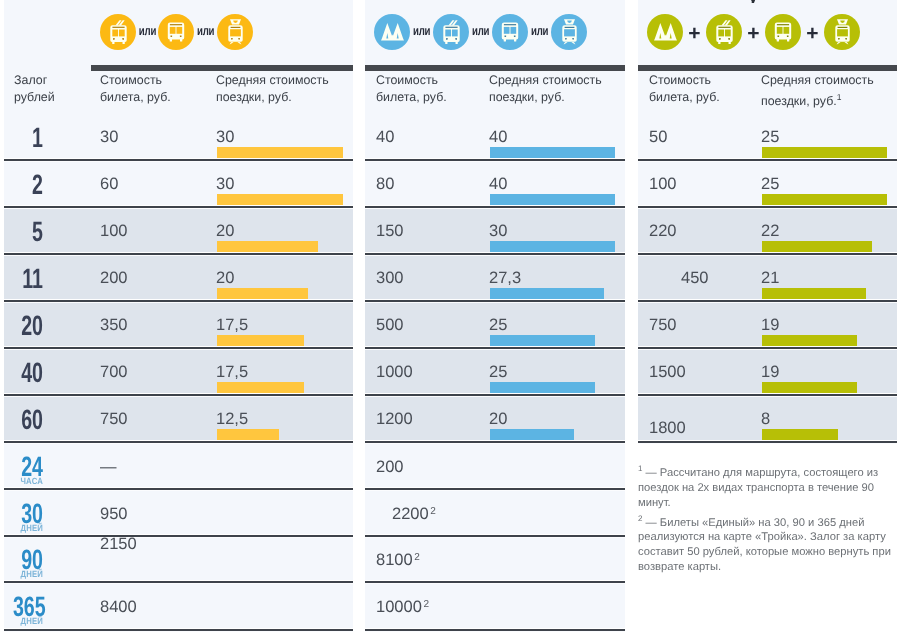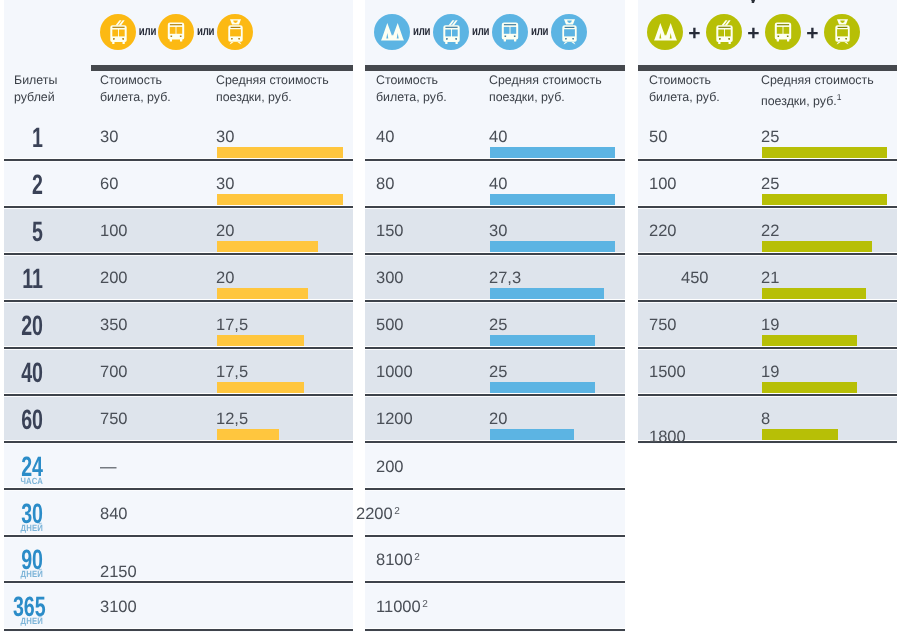--- a/index.html
+++ b/index.html
@@ -200,21 +200,21 @@
         <rect x="12.4" y="19.0" width="1.6" height="1.6" rx="0.25" fill="#808504"></rect>
         <g fill="#fdfff2">
           <path d="M7.6 23.3 L3.7 25.6 C3.7 25.6 4.0 23.9 5.5 23.0 Z"></path>
           <path d="M11.4 23.3 L15.3 25.6 C15.3 25.6 15.0 23.9 13.5 23.0 Z"></path>
         </g>
       </svg>
     </span>
   <div class="toprule" style="left:91px;width:262px"></div>
   <div class="toprule" style="left:365px;width:260px"></div>
   <div class="toprule" style="left:638px;width:259px"></div>
-  <div class="colhead" style="left:14px;width:82px"><span>Билеты</span><br><span>рублей</span></div>
+  <div class="colhead" style="left:14px;width:82px"><span>Залог</span><br><span>рублей</span></div>
   <div class="colhead" style="left:100px;width:112px"><span>Стоимость</span><br><span>билета, руб.</span></div>
   <div class="colhead" style="left:216px;width:150px"><span>Средняя стоимость</span><br><span>поездки, руб.</span></div>
   <div class="colhead" style="left:376px;width:112px"><span>Стоимость</span><br><span>билета, руб.</span></div>
   <div class="colhead" style="left:489px;width:150px"><span>Средняя стоимость</span><br><span>поездки, руб.</span></div>
   <div class="colhead" style="left:649px;width:112px"><span>Стоимость</span><br><span>билета, руб.</span></div>
   <div class="colhead" style="left:761px;width:150px"><span>Средняя стоимость</span><br><span>поездки, руб.</span><sup>1</sup></div>
   <div class="bar" style="left:217px;top:147px;width:126px;background:#ffc63e"></div>
   <div class="bar" style="left:217px;top:194px;width:126px;background:#ffc63e"></div>
   <div class="bar" style="left:217px;top:241px;width:101px;background:#ffc63e"></div>
   <div class="bar" style="left:217px;top:288px;width:91px;background:#ffc63e"></div>
@@ -304,36 +304,38 @@
   <div class="cell" style="left:649px;top:176px">100</div>
   <div class="cell" style="left:761px;top:176px">25</div>
   <div class="cell" style="left:649px;top:223px">220</div>
   <div class="cell" style="left:761px;top:223px">22</div>
   <div class="cell" style="left:681px;top:270px">450</div>
   <div class="cell" style="left:761px;top:270px">21</div>
   <div class="cell" style="left:649px;top:317px">750</div>
   <div class="cell" style="left:761px;top:317px">19</div>
   <div class="cell" style="left:649px;top:364px">1500</div>
   <div class="cell" style="left:761px;top:364px">19</div>
-  <div class="cell" style="left:649px;top:429px">1800</div>
+  <div class="cell" style="left:649px;top:420px">1800</div>
   <div class="cell" style="left:761px;top:411px">8</div>
   <div class="trips blue" style="left:0px;width:43px;top:457px">24</div>
   <div class="tripsunit" style="left:0px;width:43px;top:478px">ЧАСА</div>
   <div class="cell" style="left:100px;top:459px">—</div>
   <div class="trips blue" style="left:0px;width:43px;top:504px">30</div>
   <div class="tripsunit" style="left:0px;width:43px;top:525px">ДНЕЙ</div>
-  <div class="cell" style="left:100px;top:506px">840</div>
+  <div class="cell" style="left:100px;top:506px">950</div>
   <div class="trips blue" style="left:0px;width:43px;top:550px">90</div>
   <div class="tripsunit" style="left:0px;width:43px;top:571px">ДНЕЙ</div>
-  <div class="cell" style="left:100px;top:564px">2150</div>
+  <div class="cell" style="left:100px;top:536px">2150</div>
   <div class="trips blue" style="left:0px;width:43px;top:597px">365</div>
   <div class="tripsunit" style="left:0px;width:43px;top:618px">ДНЕЙ</div>
-  <div class="cell" style="left:100px;top:599px">3100</div>
+  <div class="cell" style="left:100px;top:599px">8400</div>
   <div class="cell" style="left:376px;top:459px"><span>200</span></div>
-  <div class="cell" style="left:356px;top:506px"><span>2200</span><sup>2</sup></div>
+  <div class="cell" style="left:392px;top:506px"><span>2200</span><sup>2</sup></div>
   <div class="cell" style="left:376px;top:552px"><span>8100</span><sup>2</sup></div>
-  <div class="cell" style="left:376px;top:599px"><span>11000</span><sup>2</sup></div>
+  <div class="cell" style="left:376px;top:599px"><span>10000</span><sup>2</sup></div>
   <div class="note" style="left:638px;top:461px;width:262px">
+    <div><sup>1</sup> <span>— Рассчитано для маршрута, состоящего из поездок на 2х видах транспорта в течение 90 минут.</span></div>
+    <div><sup>2</sup> <span>— Билеты  «Единый» на 30, 90 и 365 дней реализуются на карте «Тройка». Залог за карту составит 50 рублей, которые можно вернуть при возврате карты.</span></div>
   </div>
   <div class="cliptop">
       <span>у</span>
     </div>
 </div>
 
 </body></html>

